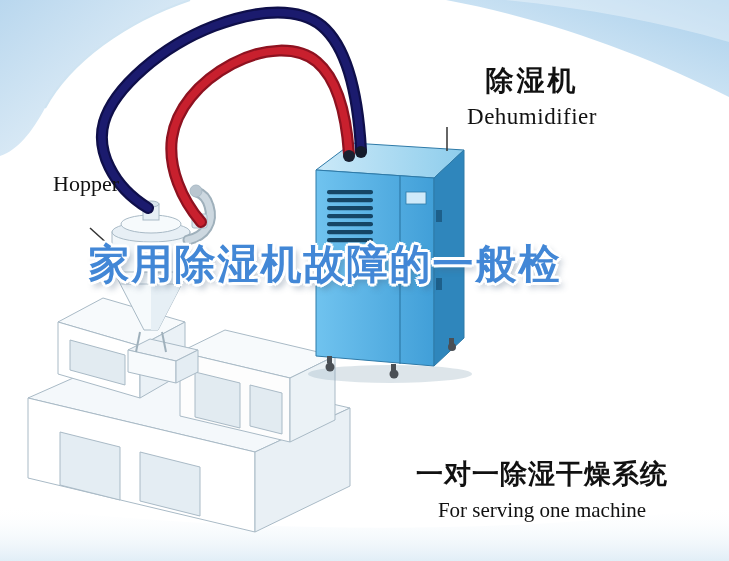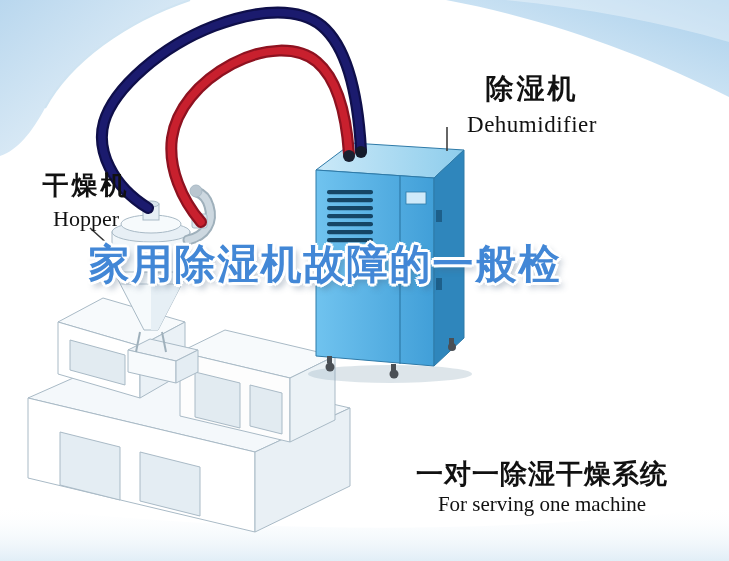--- a/index.html
+++ b/index.html
@@ -14,29 +14,29 @@
     font-weight:bold;font-size:41px;letter-spacing:2px;line-height:1.1;
     color:var(--accent_blue,#4287d6);
     text-shadow:
       -2px -2px 0 #fff, 2px -2px 0 #fff, -2px 2px 0 #fff, 2px 2px 0 #fff,
       -3px 0 0 #fff, 3px 0 0 #fff, 0 -3px 0 #fff, 0 3px 0 #fff,
       4px 5px 6px rgba(70,95,125,.45);
   }
   .label-block{text-align:center;}
   .zh{font-weight:bold;letter-spacing:3px;}
   .en{font-family:"Liberation Serif",serif;font-weight:400;}
-  .dehu-label{left:450px;top:70px;width:164px;}
+  .dehu-label{left:450px;top:62px;width:164px;}
   .dehu-label .zh{font-size:28px;}
   .dehu-label .en{font-size:23px;margin-top:4px;letter-spacing:0.5px;}
   .hopper-label{left:26px;top:168px;width:120px;}
   .hopper-label .zh{font-size:26px;}
   .hopper-label .en{font-size:22px;margin-top:3px;}
   .system-label{left:390px;top:456px;width:304px;}
   .system-label .zh{font-size:27px;letter-spacing:1px;}
-  .system-label .en{font-size:21px;}
+  .system-label .en{font-size:21px;margin-top:6px;}
 </style>
 </head>
 <body>
 
 <div class="stage">
 
   <svg width="729" height="561" viewBox="0 0 729 561">
     <defs>
       <linearGradient id="gTL" x1="0" y1="0" x2="1" y2="1">
         <stop offset="0" stop-color="#b9d7ee"></stop>
@@ -169,21 +169,20 @@
   <div class="title">
     <div>家用除湿机故障的一般检</div>
   </div>
 
   <div class="txt label-block dehu-label">
     <div class="zh">除湿机</div>
     <div class="en">Dehumidifier</div>
   </div>
 
   <div class="txt label-block hopper-label">
-    <div class="zh">干燥机</div>
     <div class="en">Hopper</div>
   </div>
 
   <div class="txt label-block system-label">
     <div class="zh">一对一除湿干燥系统</div>
     <div class="en">For serving one machine</div>
   </div>
 
 </div>
 

